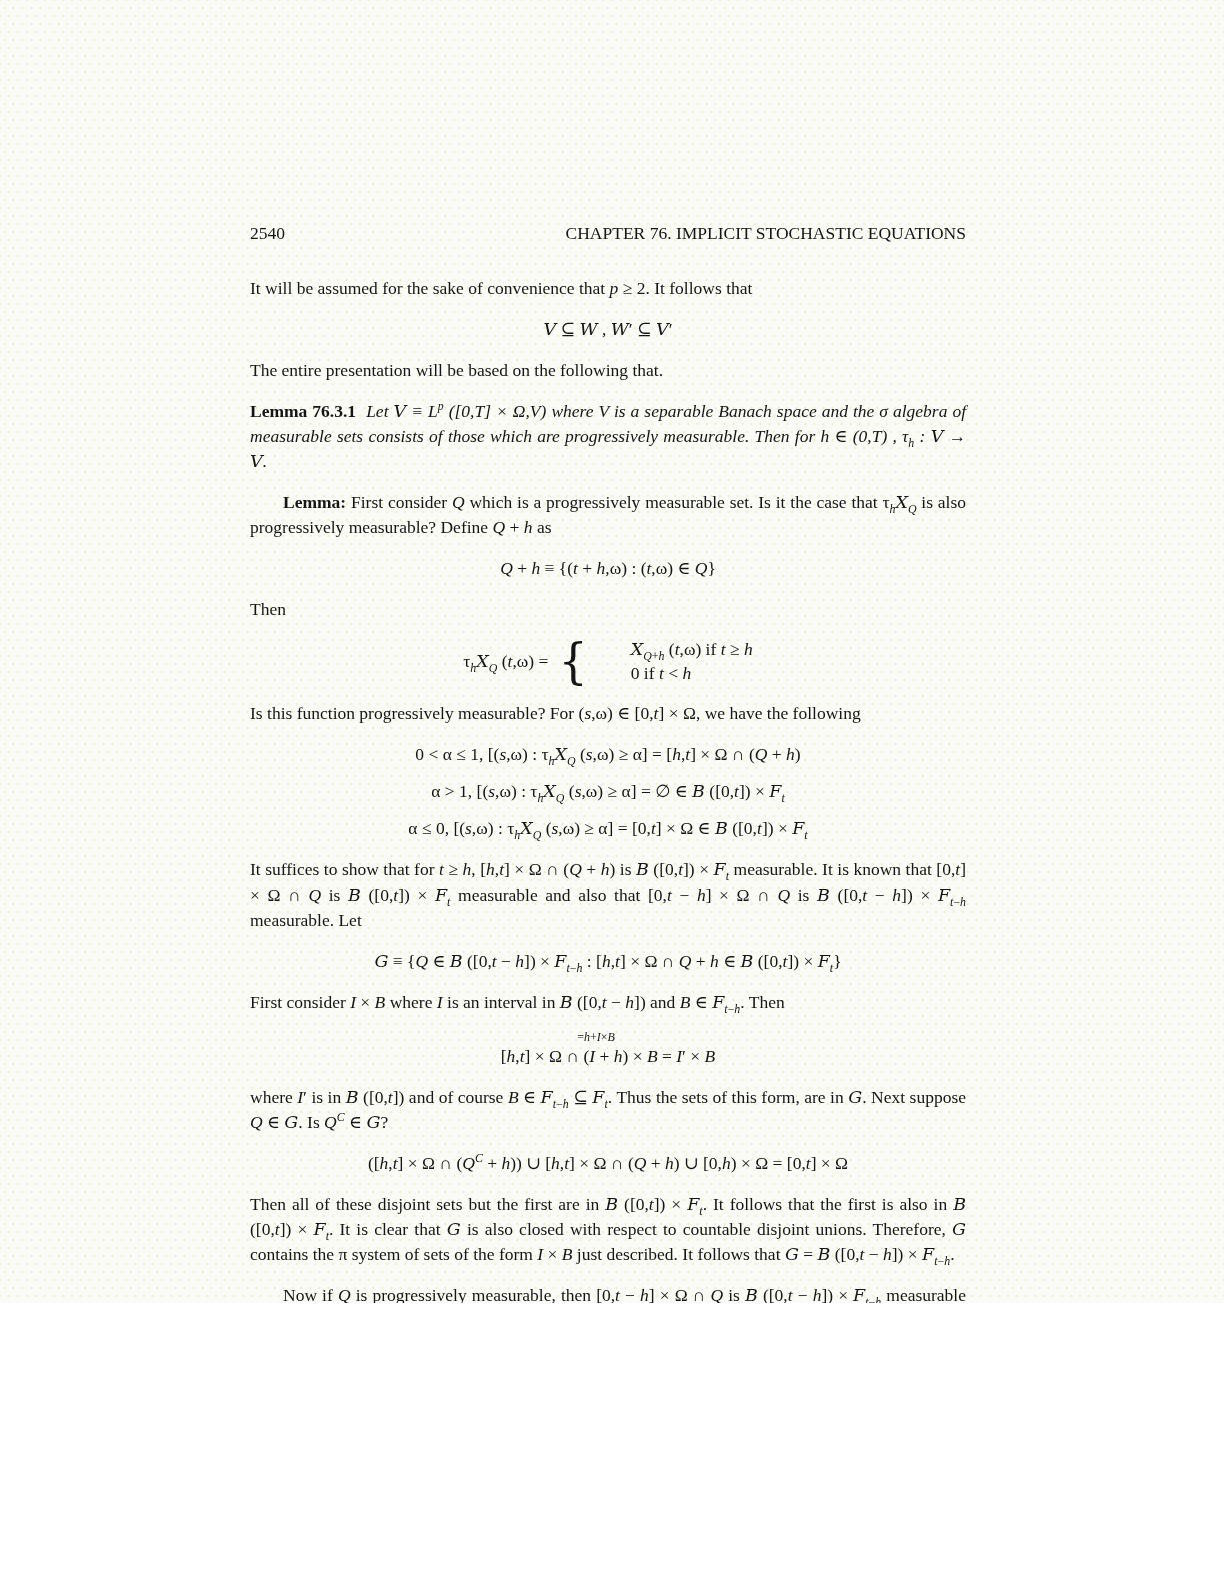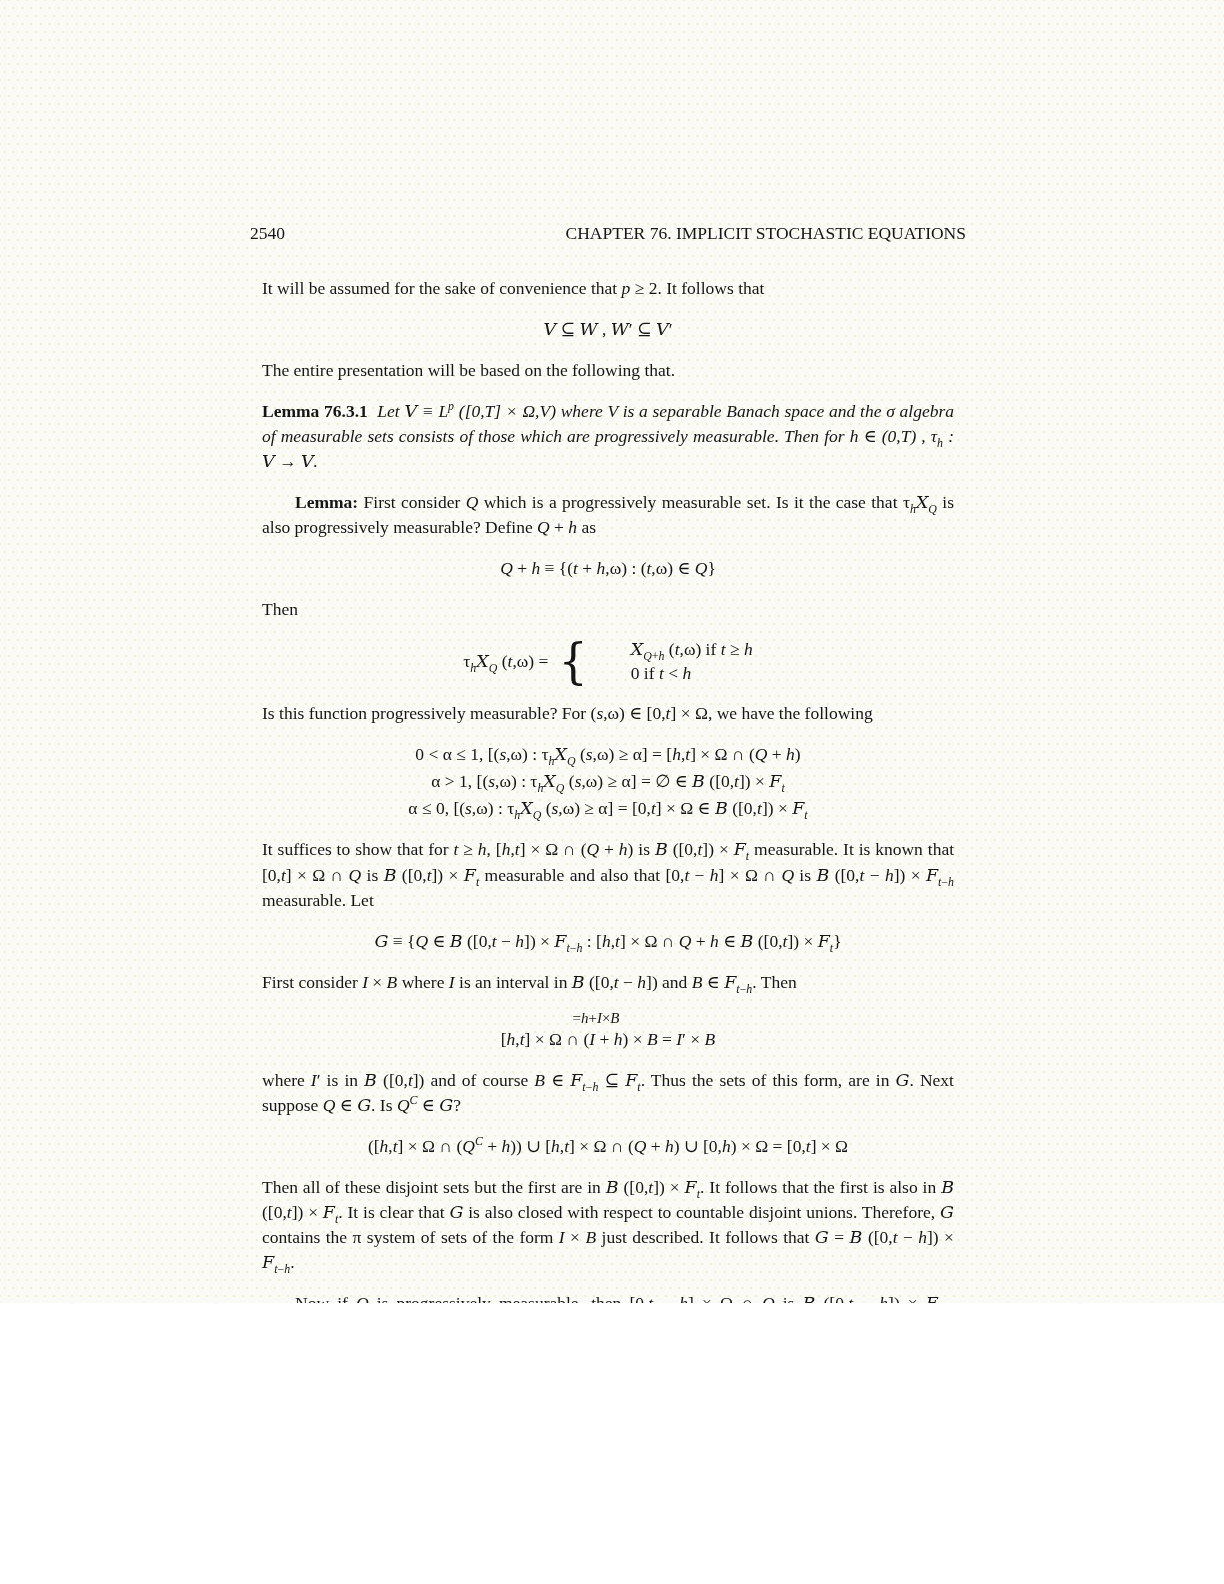--- a/index.html
+++ b/index.html
@@ -25,38 +25,38 @@
     width: 716px;
     font-size: 17.5px;
     line-height: 1.43;
   }
   .runhead {
     display: flex;
     justify-content: space-between;
     align-items: baseline;
     margin-bottom: 30px;
   }
-  .para { margin: 16px 12px; text-align: justify; }
+  .para { margin: 16px 0; text-align: justify; }
   .single { text-align: left; }
   .indent { text-indent: 33px; }
-  .eq { margin: 2px auto; text-align: center; }
+  .eq { margin: 12px auto; text-align: center; }
   .lemma-body { font-style: italic; }
   .scr { font-style: italic; font-family: "DejaVu Serif", serif; }
   sub, sup { font-size: 68%; line-height: 0; }
   .cases { display: flex; justify-content: center; align-items: center; margin: 10px auto; }
   .brace {
     font-size: 46px;
     line-height: 0.9;
     margin: 0 6px 0 10px;
     font-family: "DejaVu Serif", serif;
     transform: scaleY(1.05);
   }
   .cases-col { display: inline-block; text-align: left; }
   .cases-col > div { line-height: 1.35; margin-left: 37px; }
-  .over-label { font-size: 15px; line-height: 1; margin-bottom: 1px; transform: translateX(-12px); }
+  .over-label { font-size: 12px; line-height: 1; margin-bottom: 1px; transform: translateX(-12px); }
   b { font-weight: bold; }
 </style>
 </head>
 <body>
 
 <div class="page">
   <div class="column">
 
     <div class="runhead">
       <span>2540</span>

